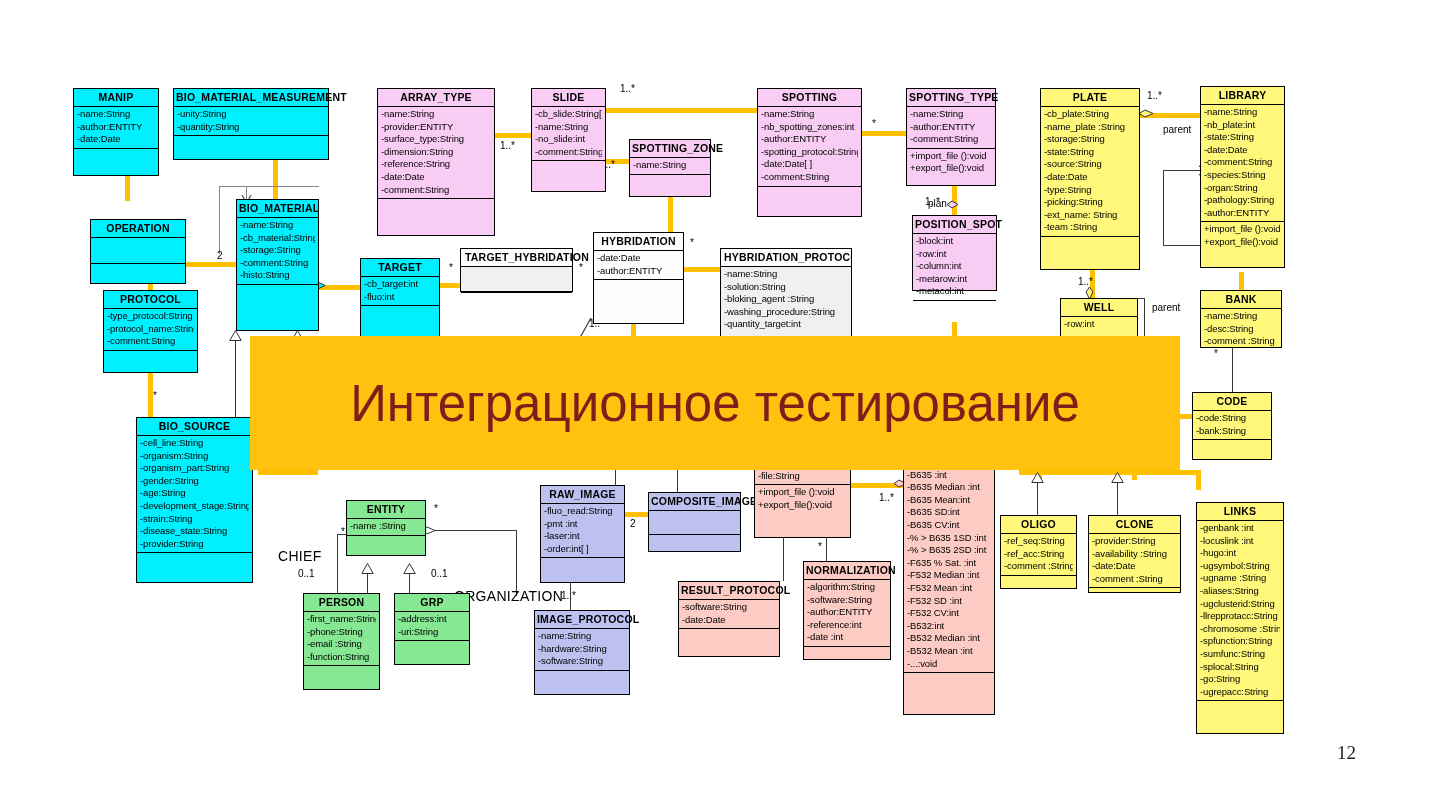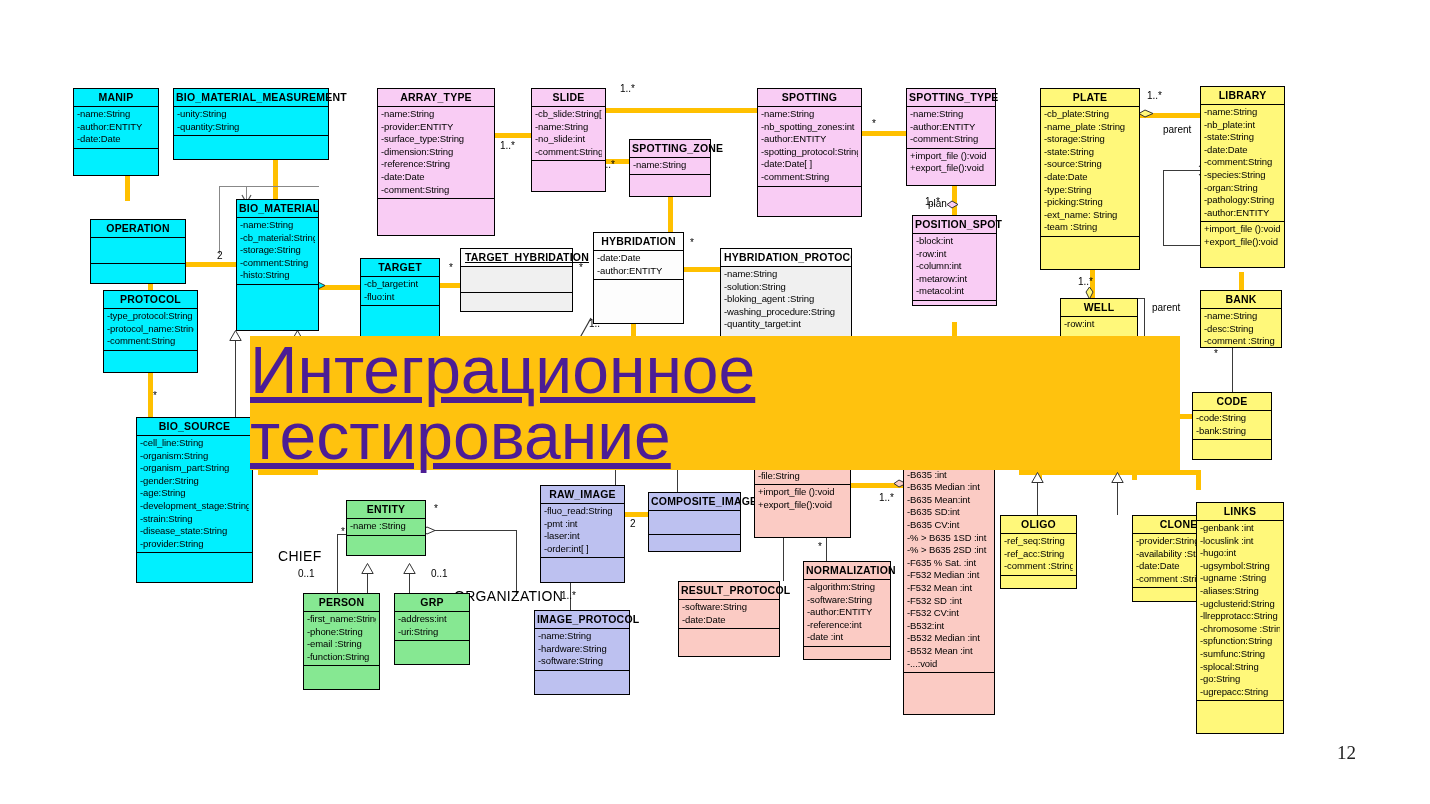--- a/index.html
+++ b/index.html
@@ -44,22 +44,22 @@
   .yl{background:#FFF87A;}
   .gn{background:#86E892;}
   .bl{background:#BDC1F0;}
   .sa{background:#FBCBC4;}
   .wh{background:#fdfdfd;}
   .gy{background:#f0f0f0;}
 
   
   #banner{position:absolute;background:#FFC20E;display:flex;align-items:center;
           justify-content:center;}
-  #banner span{font-size:66px;color:#4c1d95;font-family:"Liberation Sans",sans-serif;
-               letter-spacing:0px;line-height:1;text-decoration:underline;}
+  #banner span{font-size:51px;color:#7f1d1d;font-family:"Liberation Sans",sans-serif;
+               letter-spacing:0px;line-height:1;}
   #pageno{position:absolute;font-size:19px;color:#222;}
 </style>
 </head>
 <body>
 
 <div id="canvas">
 
   <div class="ln v" style="left:125px;top:175px;height:26px;"></div>
 
   <div class="ln v" style="left:273px;top:159px;height:41px;"></div>
@@ -393,33 +393,33 @@
       <div class="at">-name:String</div>
       <div class="at">-author:ENTITY</div>
       <div class="at">-comment:String</div>
     </div>
     <div class="sec">
       <div class="at">+import_file ():void</div>
       <div class="at">+export_file():void</div>
     </div>
   </div>
 
-  <div class="cls pk" style="left:912px;top:215px;width:85px;height:91px;">
+  <div class="cls pk" style="left:912px;top:215px;width:85px;height:76px;">
     <div class="nm">POSITION_SPOT</div>
     <div class="sec">
       <div class="at">-block:int</div>
       <div class="at">-row:int</div>
       <div class="at">-column:int</div>
       <div class="at">-metarow:int</div>
       <div class="at">-metacol:int</div>
     </div>
     <div class="sec empty"></div>
   </div>
 
-  <div class="cls gy" style="left:460px;top:248px;width:113px;height:64px;text-decoration:underline;">
+  <div class="cls gy" style="left:460px;top:248px;width:113px;height:44px;">
     <div class="nm" style="text-align:left;padding-left:4px;background:#fdfdfd;">TARGET_HYBRIDATION</div>
     <div class="sec empty" style="height:22px;"></div>
     <div class="sec empty"></div>
   </div>
 
   <div class="cls wh" style="left:593px;top:232px;width:91px;height:92px;">
     <div class="nm">HYBRIDATION</div>
     <div class="sec">
       <div class="at">-date:Date</div>
       <div class="at">-author:ENTITY</div>
@@ -612,21 +612,21 @@
   <div class="cls yl" style="left:1000px;top:515px;width:77px;height:74px;">
     <div class="nm">OLIGO</div>
     <div class="sec">
       <div class="at">-ref_seq:String</div>
       <div class="at">-ref_acc:String</div>
       <div class="at">-comment :String</div>
     </div>
     <div class="sec empty" style="height:14px;"></div>
   </div>
 
-  <div class="cls yl" style="left:1088px;top:515px;width:93px;height:87px;margin-left:44px;">
+  <div class="cls yl" style="left:1088px;top:515px;width:93px;height:78px;">
     <div class="nm">CLONE</div>
     <div class="sec">
       <div class="at">-provider:String</div>
       <div class="at">-availability :String</div>
       <div class="at">-date:Date</div>
       <div class="at">-comment :String</div>
     </div>
     <div class="sec empty" style="height:14px;"></div>
   </div>
 

